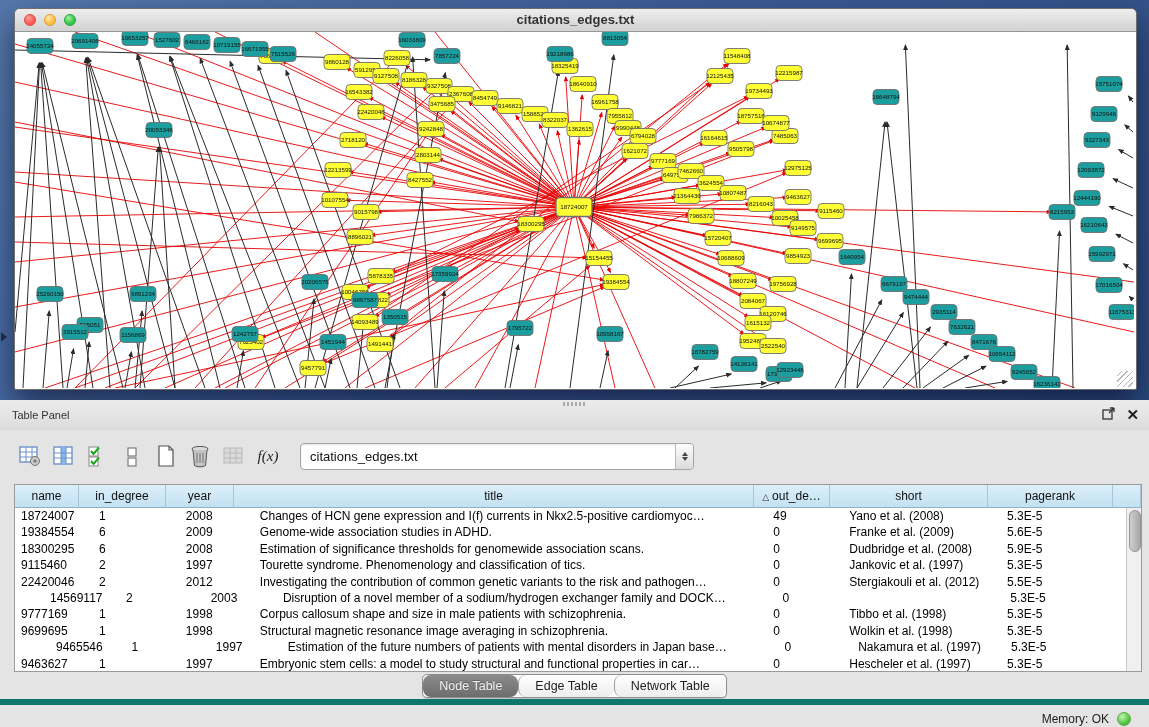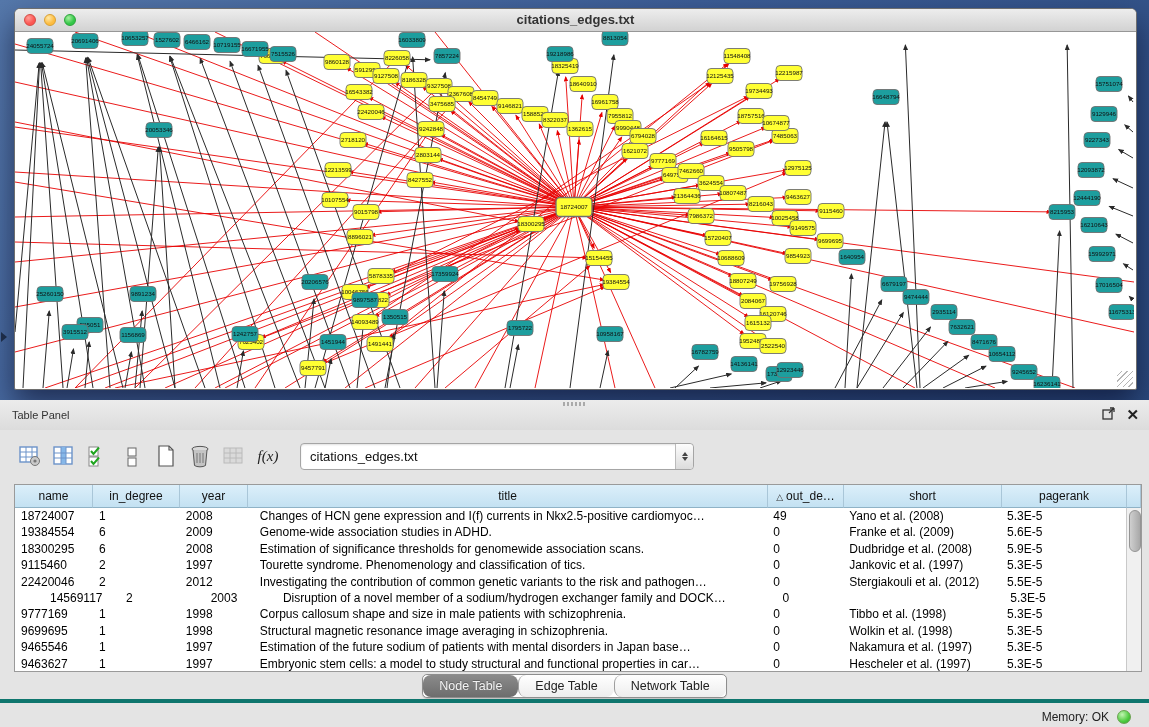--- a/index.html
+++ b/index.html
@@ -69,21 +69,21 @@
 
   .tabs-row{position:absolute;left:0;top:272px;width:1149px;height:27px;display:flex;justify-content:center;align-items:center;}
   .seg{display:inline-flex;border:1px solid #8e8e8e;border-radius:5px;overflow:hidden;background:#fff;
     box-shadow:0 1px 1px rgba(0,0,0,.15);}
   .seg .tab{height:22px;line-height:22px;padding:0 16px;font-size:12.5px;color:#222;
     background:linear-gradient(#ffffff,#ededed);border-left:1px solid #9e9e9e;border-radius:8px;}
   .seg .tab:first-child{border-left:none;}
   .seg .tab.active{background:linear-gradient(#8b8b8b,#6d6d6d);color:#f2f2f2;text-shadow:0 -1px 0 rgba(0,0,0,.25);}
 
   .statusbar{position:absolute;left:0;top:299px;width:1149px;height:28px;background:#e4e4e4;
-    border-top:4px solid #0f766e;box-sizing:border-box;}
+    border-top:6px solid #0f766e;box-sizing:border-box;}
   .mem{position:absolute;right:40px;top:0;height:28px;line-height:28px;font-size:12px;color:#222;}
   .memdot{position:absolute;right:18px;top:7px;width:14px;height:14px;border-radius:50%;
     background:radial-gradient(circle at 35% 30%,#c2f5b2,#4ecb3f 60%,#2da32d);border:1px solid #69a24f;box-sizing:border-box;}
 </style>
 </head>
 <body>
 
 <div class="app">
 
   <div class="desktop">
@@ -870,21 +870,21 @@
         <span class="val">citations_edges.txt</span>
         <span class="step">
             <i class="up"></i>
             <i class="dn"></i>
           </span>
       </div>
     </div>
 
     <div class="tbl">
       <div class="tbl-hdr" id="tbl-hdr">
-          <div class="th" style="width: 78px;">name</div>
+          <div class="th" style="width: 64px;">name</div>
           <div class="th" style="width: 87px;">in_degree</div>
           <div class="th" style="width: 68px;">year</div>
           <div class="th" style="width: 520px;">title</div>
           <div class="th" style="width: 76px;"><span class="sort">△</span>out_de…</div>
           <div class="th" style="width: 158px;">short</div>
           <div class="th" style="width: 125px;">pagerank</div>
           <div class="th" style="flex: 1 1 0%;"></div>
         </div>
       <div class="tbl-body" id="tbl-body">
           <div class="tr">
@@ -953,24 +953,24 @@
           <div class="tr">
             <div class="td" style="width: 78px;">9699695</div>
             <div class="td" style="width: 87px;">1</div>
             <div class="td" style="width: 68px;">1998</div>
             <div class="td title-cell" style="width: 520px;">Structural magnetic resonance image averaging in schizophrenia.</div>
             <div class="td" style="width: 76px;">0</div>
             <div class="td" style="width: 158px;">Wolkin et al. (1998)</div>
             <div class="td" style="width: 125px;">5.3E-5</div>
           </div>
           <div class="tr">
-            <div class="td" style="width: 78px;">9465546</div>
+            <div class="td" style="width: 78px; margin-left: 35px;">9465546</div>
             <div class="td" style="width: 87px;">1</div>
             <div class="td" style="width: 68px;">1997</div>
-            <div class="td title-cell" style="width: 520px;">Estimation of the future sodium of patients with mental disorders in Japan base…</div>
+            <div class="td title-cell" style="width: 520px;">Estimation of the future numbers of patients with mental disorders in Japan base…</div>
             <div class="td" style="width: 76px;">0</div>
             <div class="td" style="width: 158px;">Nakamura et al. (1997)</div>
             <div class="td" style="width: 125px;">5.3E-5</div>
           </div>
           <div class="tr">
             <div class="td" style="width: 78px;">9463627</div>
             <div class="td" style="width: 87px;">1</div>
             <div class="td" style="width: 68px;">1997</div>
             <div class="td title-cell" style="width: 520px;">Embryonic stem cells: a model to study structural and functional properties in car…</div>
             <div class="td" style="width: 76px;">0</div>

